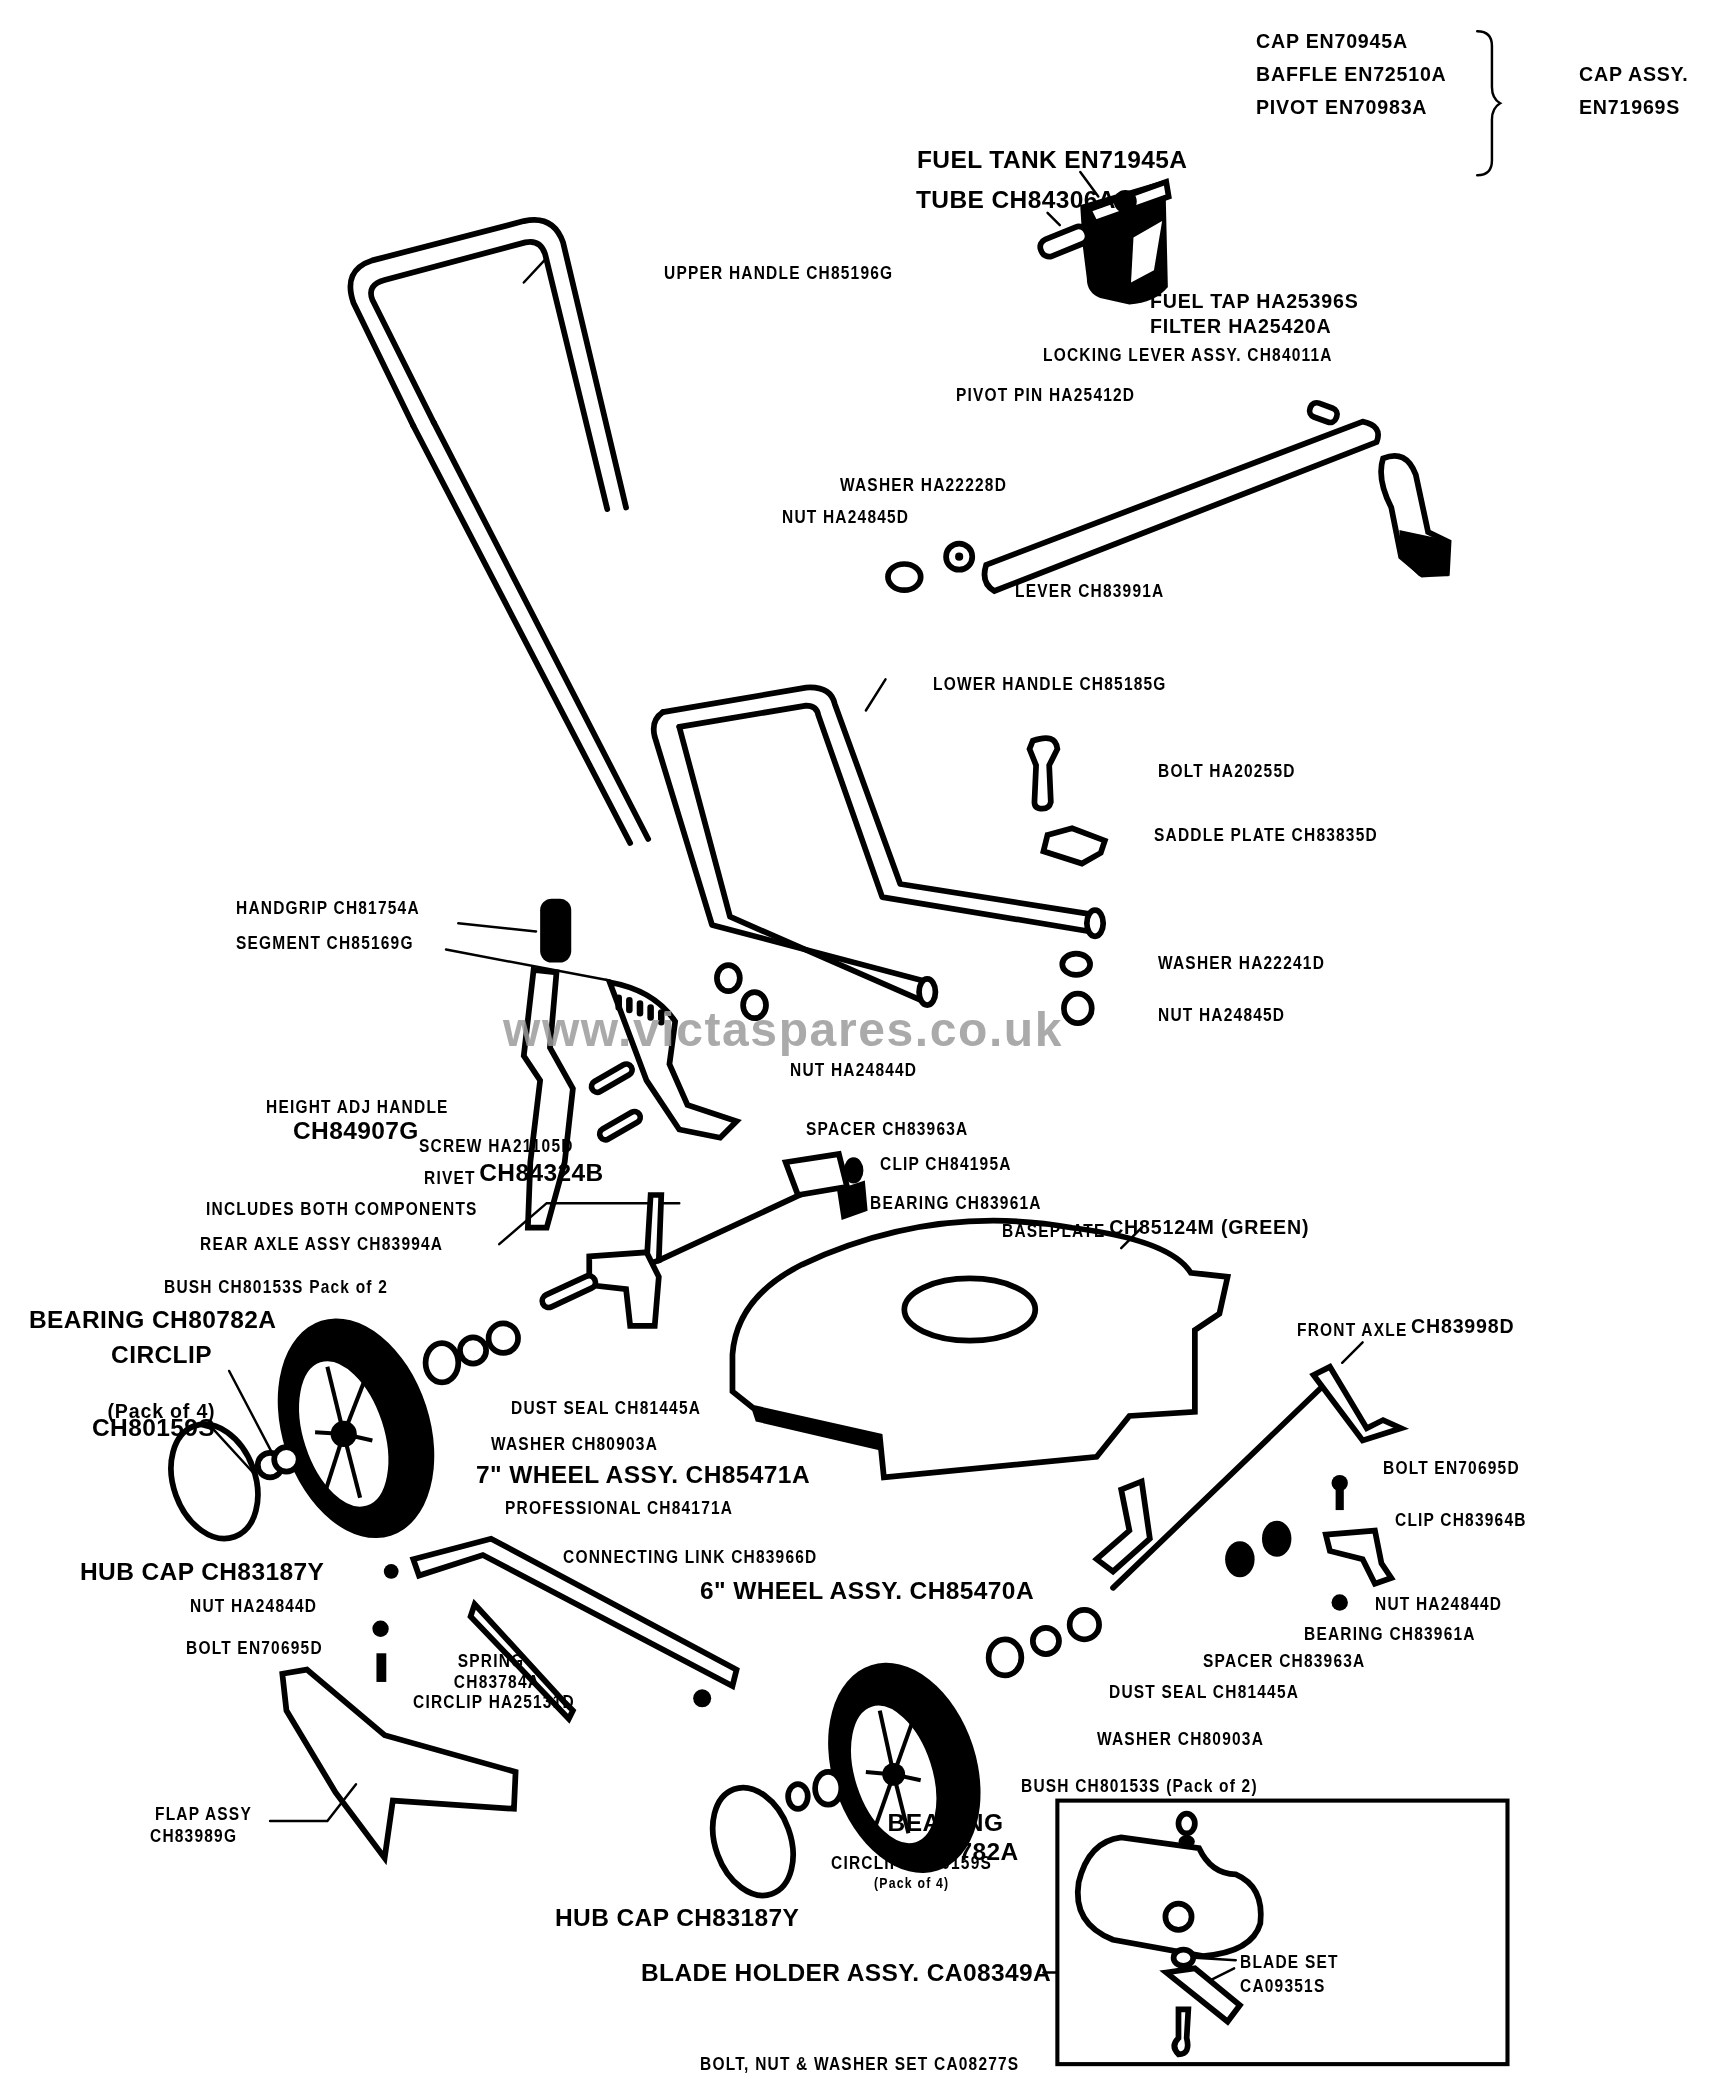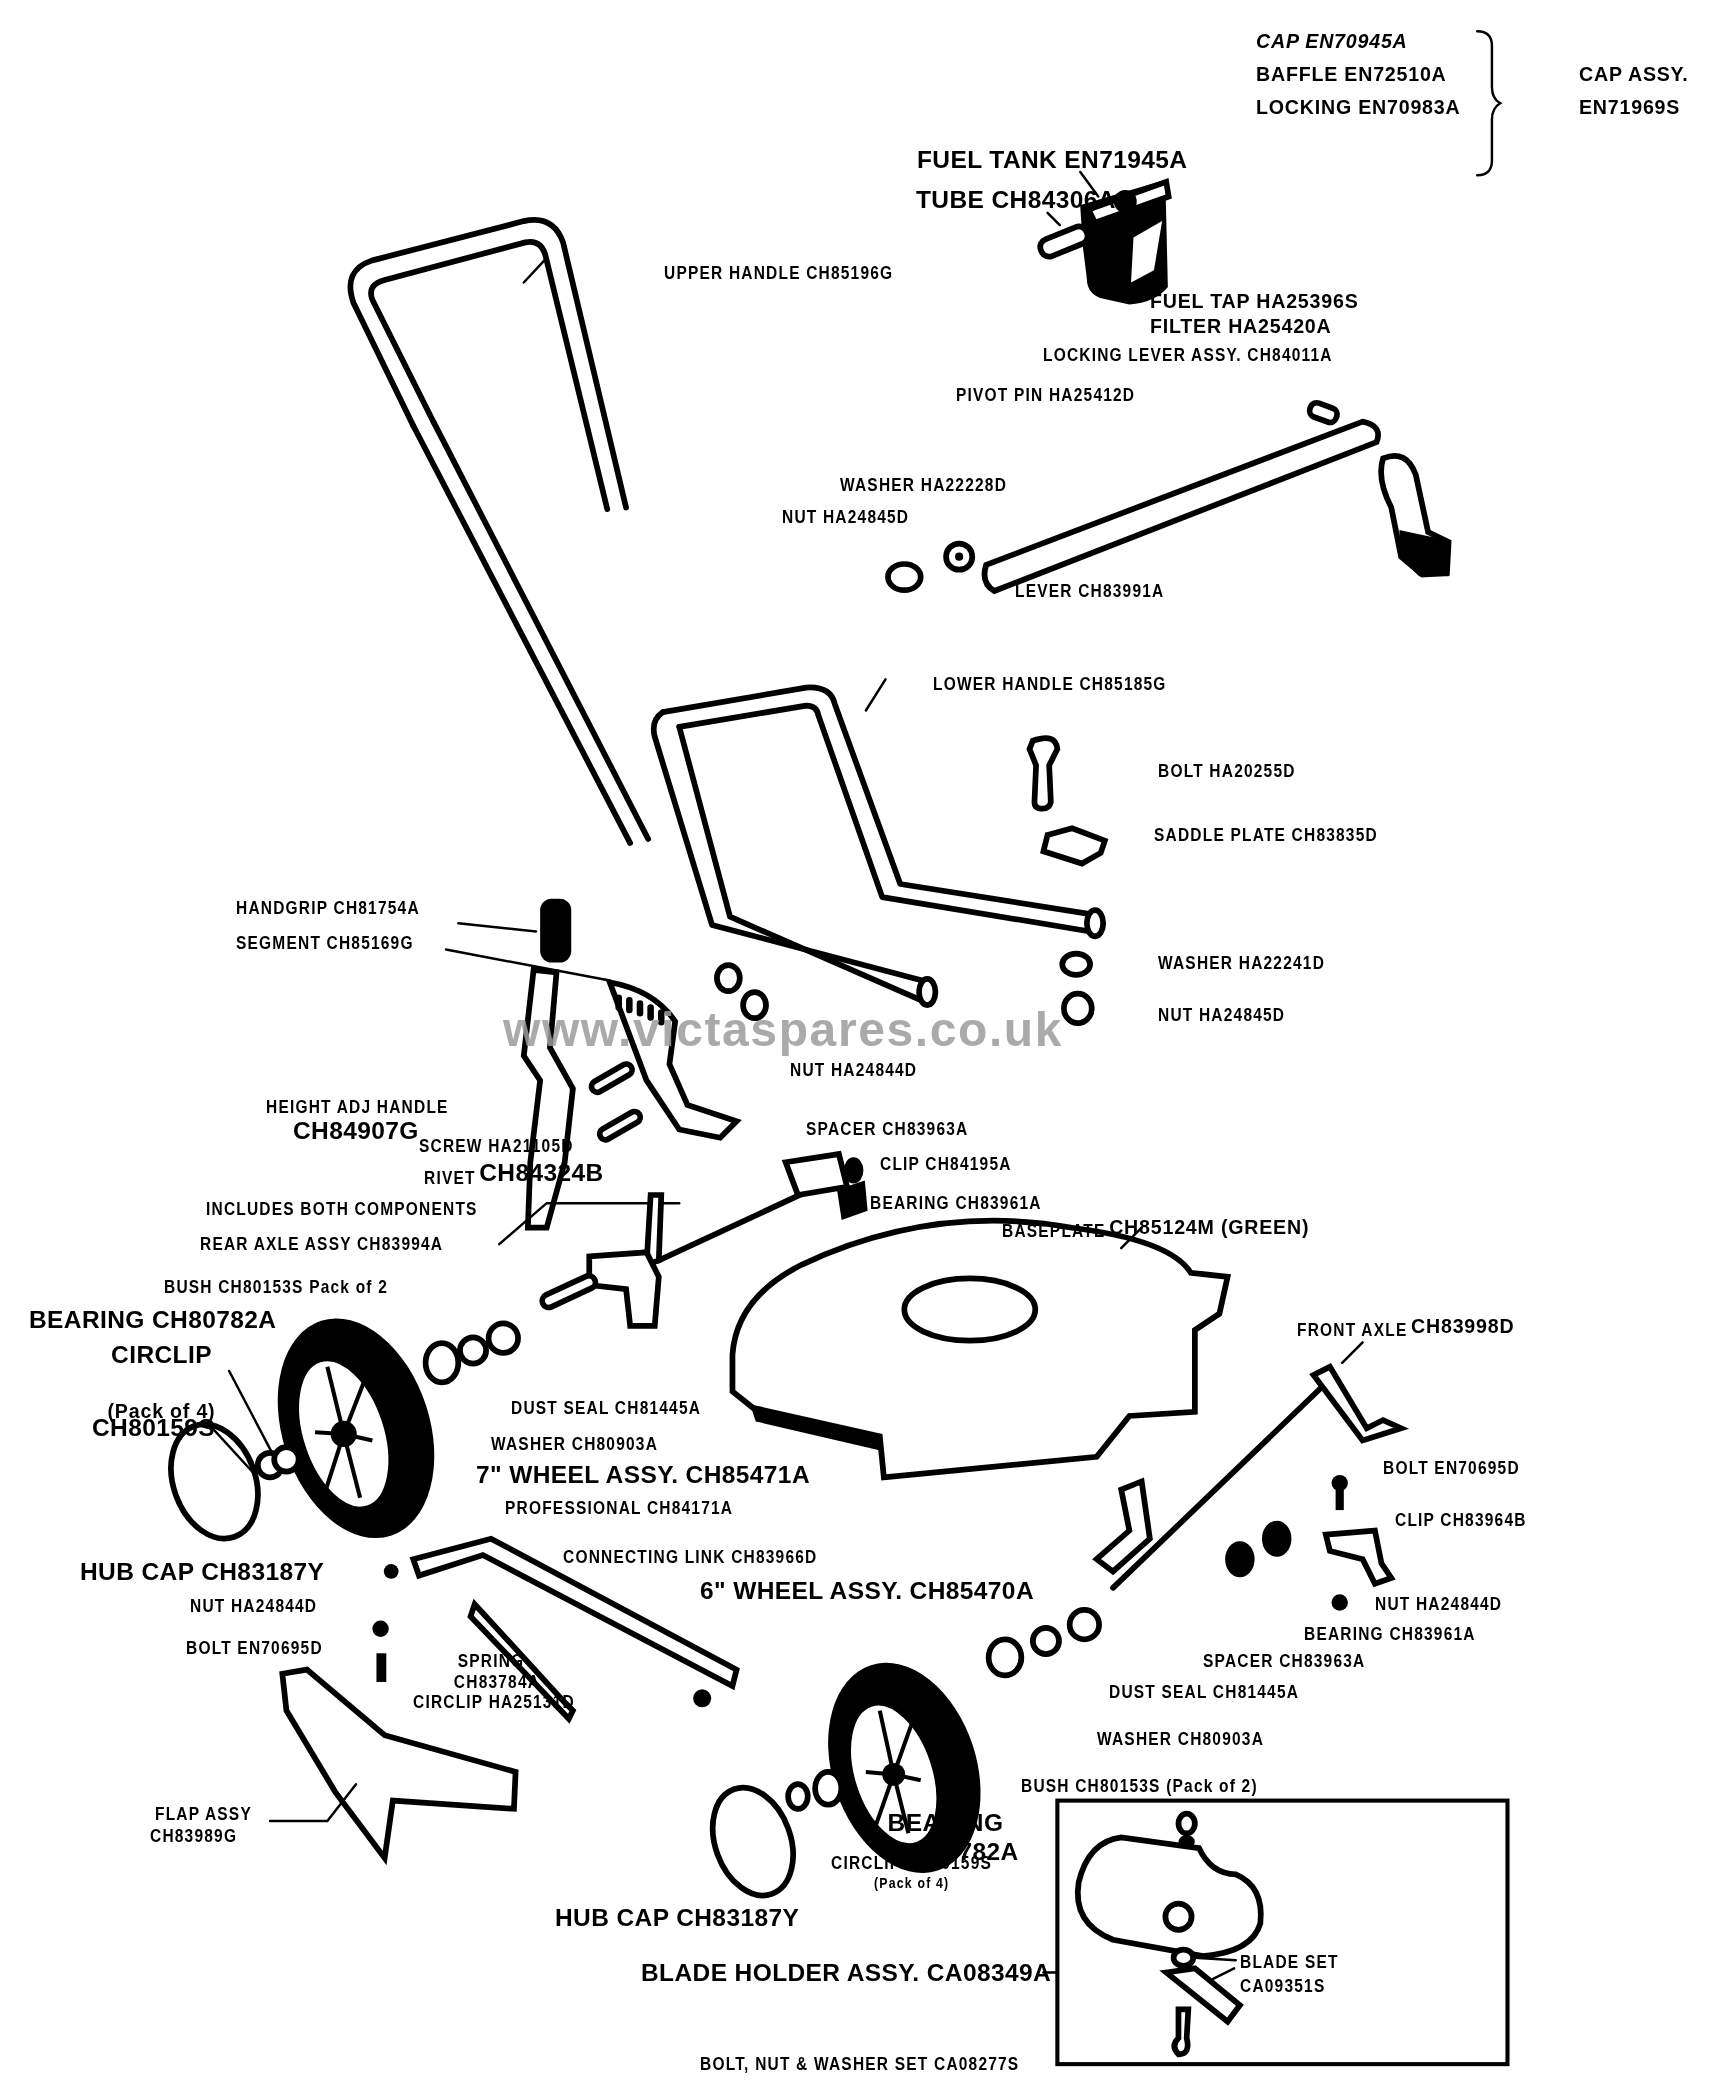--- a/index.html
+++ b/index.html
@@ -186,23 +186,23 @@
     <ellipse cx="1450" cy="2250" rx="10" ry="8" fill="#000"></ellipse>
     <ellipse cx="1446" cy="2392" rx="12" ry="10" class="white"></ellipse>
     <path class="white" d="M1425,2410 L1460,2405 L1515,2450 L1500,2470 Z"></path>
     <path class="white" d="M1440,2455 L1452,2455 L1450,2490 Q1455,2510 1440,2510 Q1430,2500 1440,2490 Z"></path>
     <line class="thin" x1="1460" y1="2392" x2="1510" y2="2395"></line>
     <line class="thin" x1="1478" y1="2420" x2="1508" y2="2405"></line>
     <line class="thin" x1="1275" y1="2410" x2="1292" y2="2410"></line>
   </g>
 </svg>
 
-<div class="lbl md" style="left:1256px;top:31px;font-style:italic;">CAP EN70945A</div>
+<div class="lbl md" style="left:1256px;top:31px;">CAP EN70945A</div>
 <div class="lbl md" style="left:1256px;top:64px;text-align:right;">BAFFLE EN72510A</div>
-<div class="lbl md" style="left:1256px;top:97px;">LOCKING EN70983A</div>
+<div class="lbl md" style="left:1256px;top:97px;">PIVOT EN70983A</div>
 <div class="lbl md" style="left:1579px;top:64px;">CAP ASSY.</div>
 <div class="lbl md" style="left:1579px;top:97px;">EN71969S</div>
 
 <div class="lbl lg" style="left:917px;top:147px;">FUEL TANK  EN71945A</div>
 <div class="lbl lg" style="left:916px;top:187px;">TUBE  CH84306A</div>
 <div class="lbl md" style="left:1150px;top:291px;">FUEL TAP HA25396S</div>
 <div class="lbl md" style="left:1150px;top:316px;">FILTER HA25420A</div>
 <div class="lbl sm" style="left:1043px;top:345px;">LOCKING LEVER ASSY. CH84011A</div>
 <div class="lbl sm" style="left:956px;top:385px;">PIVOT PIN  HA25412D</div>
 <div class="lbl sm" style="left:664px;top:263px;">UPPER HANDLE  CH85196G</div>

